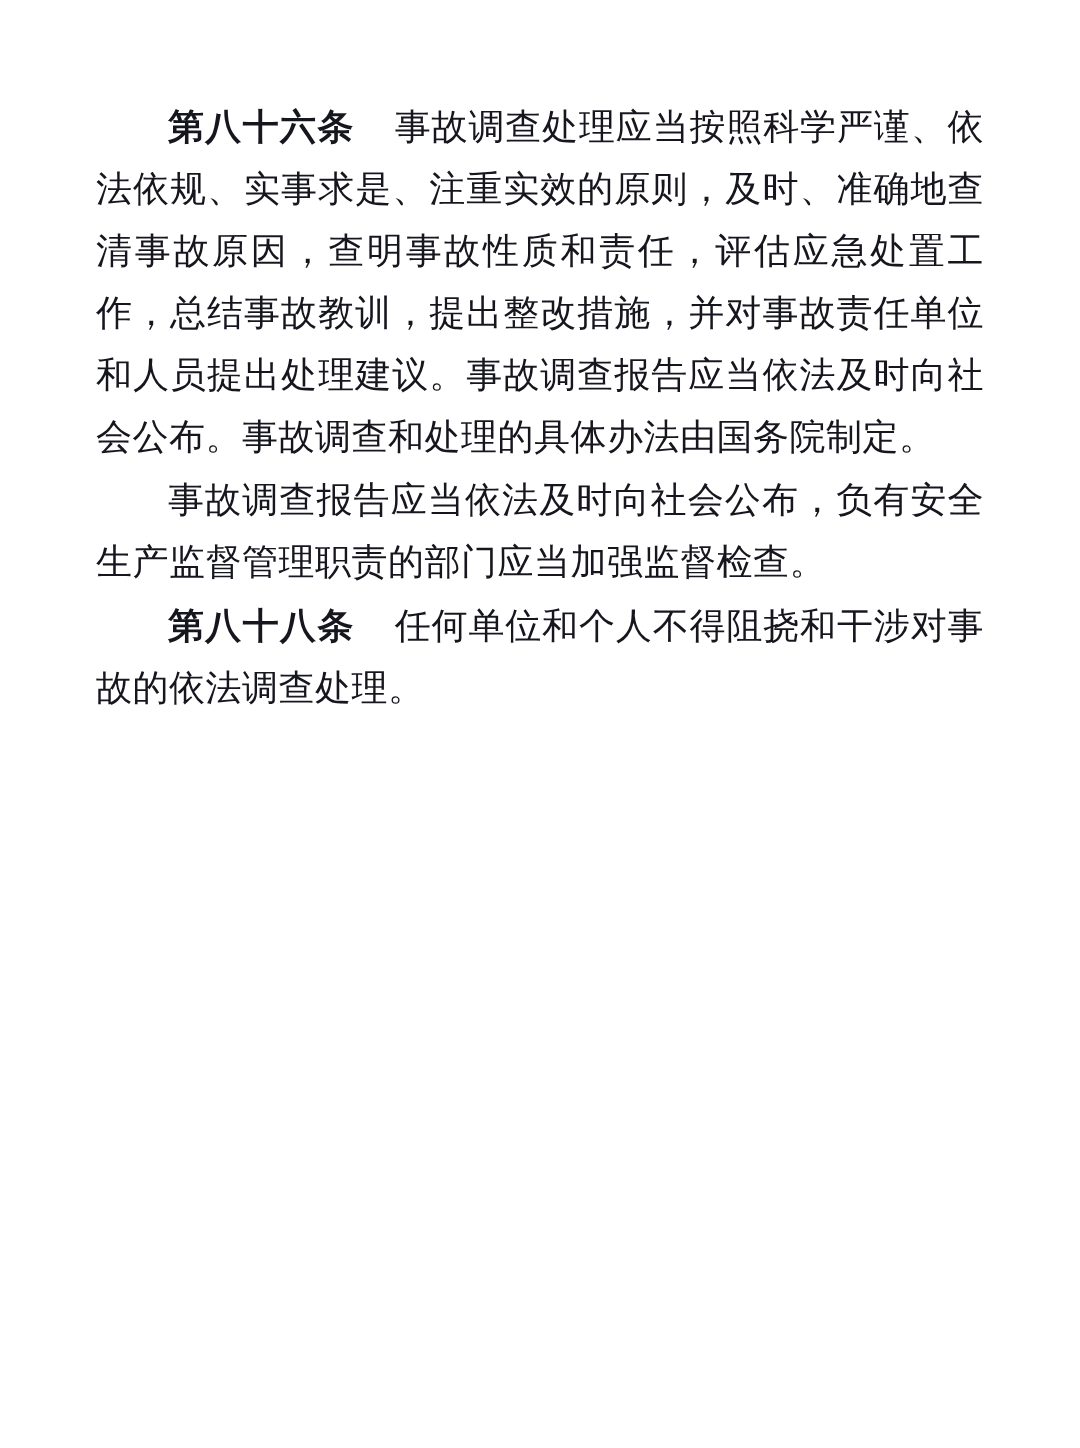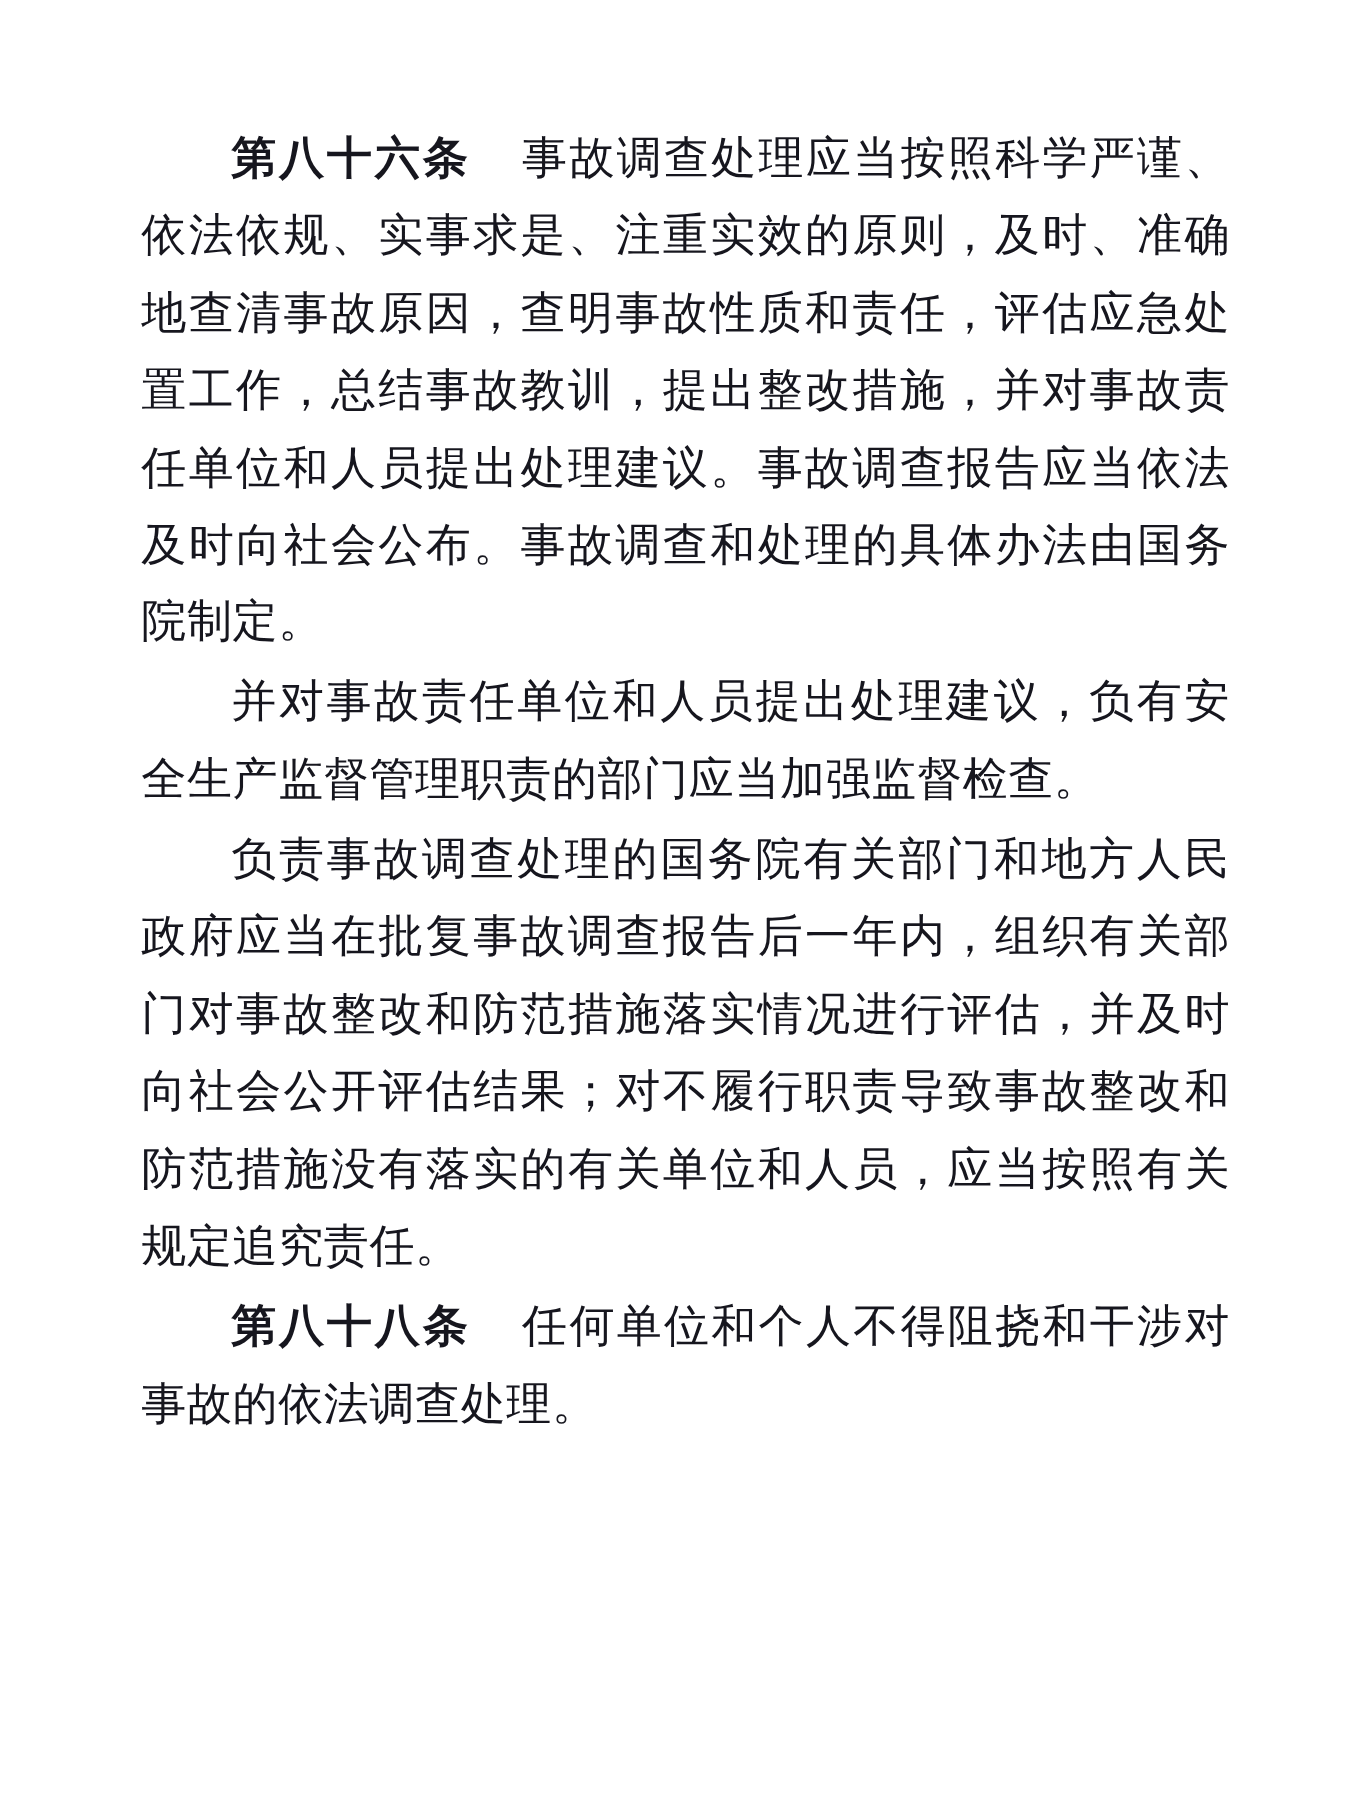--- a/index.html
+++ b/index.html
@@ -23,21 +23,21 @@
   }
   .doc-body {
     font-size: 36px;
     line-height: 1.72;
     letter-spacing: 0.5px;
     text-align: justify;
     text-justify: inter-ideograph;
     color: #16161e;
   }
   .para {
-    margin: 0 0 2px 17px;
+    margin: 0 0 2px 0;
     text-indent: 2em;
   }
   .art-label {
     font-weight: bold;
     letter-spacing: 1px;
   }
   .art-gap {
     display: inline-block;
     width: 1.1em;
   }
@@ -46,26 +46,23 @@
 <body>
 
 <div class="page">
   <div class="doc-body">
 
     <p class="para">
       <span class="art-label">第八十六条</span><span class="art-gap"></span><span>事故调查处理应当按照科学严谨、依法依规、实事求是、注重实效的原则，及时、准确地查清事故原因，查明事故性质和责任，评估应急处置工作，总结事故教训，提出整改措施，并对事故责任单位和人员提出处理建议。事故调查报告应当依法及时向社会公布。事故调查和处理的具体办法由国务院制定。</span>
     </p>
 
     <p class="para">
-      <span>并对事故责任单位和人员提出处理建议，负有安全生产监督管理职责的部门应当加强监督检查。</span>
+      <span>事故调查报告应当依法及时向社会公布，负有安全生产监督管理职责的部门应当加强监督检查。</span>
     </p>
 
-    <p class="para">
-      <span>负责事故调查处理的国务院有关部门和地方人民政府应当在批复事故调查报告后一年内，组织有关部门对事故整改和防范措施落实情况进行评估，并及时向社会公开评估结果；对不履行职责导致事故整改和防范措施没有落实的有关单位和人员，应当按照有关规定追究责任。</span>
-    </p>
 
 
     <p class="para">
       <span class="art-label">第八十八条</span><span class="art-gap"></span><span>任何单位和个人不得阻挠和干涉对事故的依法调查处理。</span>
     </p>
 
   </div>
 </div>
 
 </body></html>

